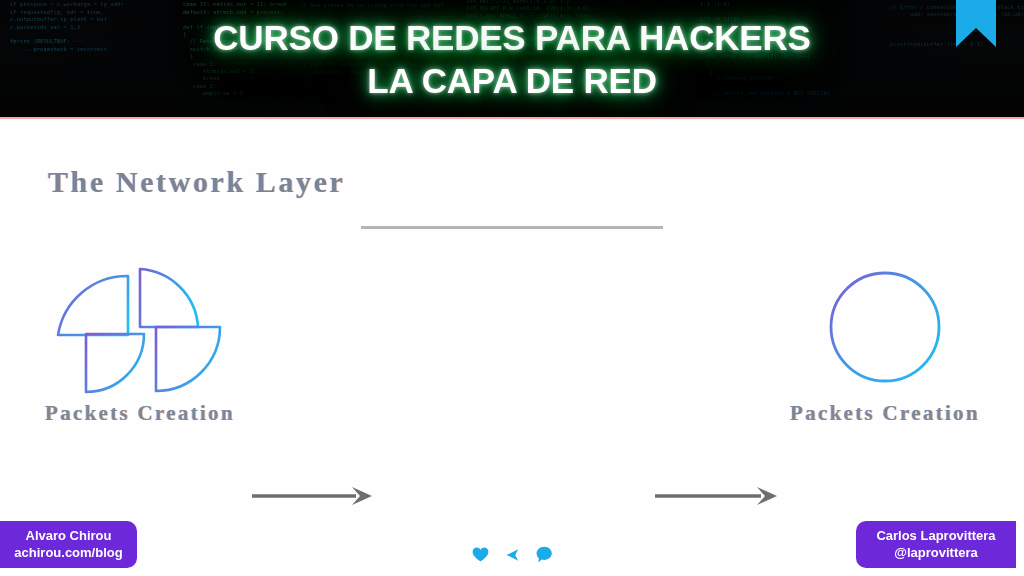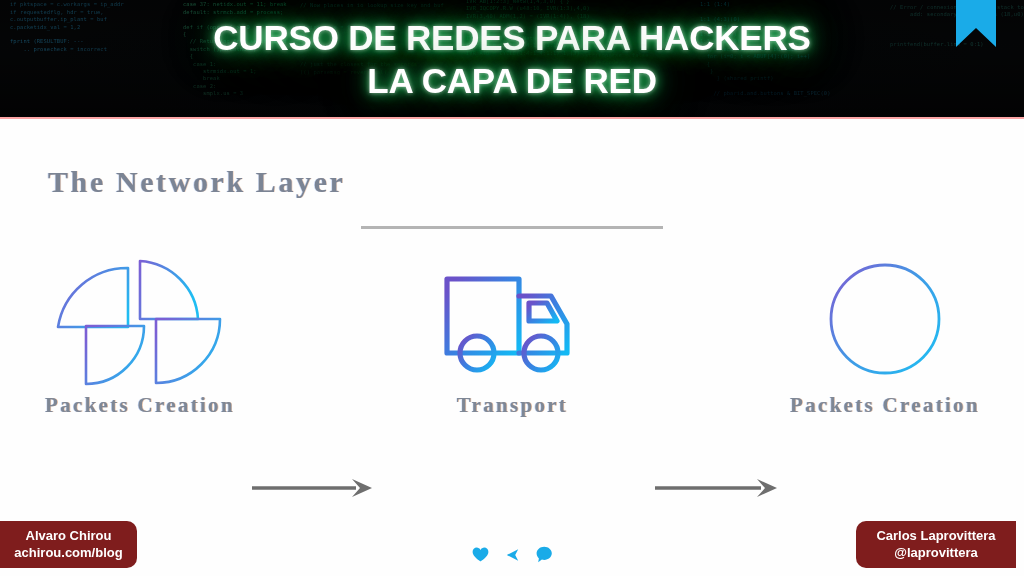--- a/index.html
+++ b/index.html
@@ -114,21 +114,21 @@
 
   .title-rule {
     position: absolute;
     left: 361px; top: 107px;
     width: 302px; height: 3px;
     background: #b4b4b4;
   }
 
   .steps {
     position: absolute;
-    left: 0; top: 134px;
+    left: 0; top: 142px;
     width: 812px; height: 200px;
   }
 
   .step {
     position: absolute;
     text-align: center;
   }
   .step-1 { left: 20px;  top: 0; width: 240px; }
   .step-2 { left: 400px; top: 0; width: 225px; }
   .step-3 { left: 760px; top: 0; width: 250px; }
@@ -155,21 +155,21 @@
     top: 224px;
     height: 22px;
   }
   .arrow-1 { left: 252px; width: 122px; }
   .arrow-2 { left: 655px; width: 124px; }
 
   
   .credit {
     position: absolute;
     top: 521px;
-    background: #7f1d1d;
+    background: #6d28d9;
     color: #ffffff;
     font-family: "Liberation Sans", sans-serif;
     font-weight: bold;
     font-size: 13px;
     line-height: 17px;
     text-align: center;
     padding: 6px 14px 7px;
     white-space: pre-line;
   }
   .credit-left {
@@ -304,47 +304,20 @@
             <path d="M88 8 A62 62 0 0 1 146 66 H88 Z" fill="none" stroke="url(#g1)" stroke-width="2.6" stroke-linejoin="round"></path>
 
             <path d="M34 73 H92 A58 58 0 0 1 34 131 Z" fill="none" stroke="url(#g2)" stroke-width="2.6" stroke-linejoin="round"></path>
 
             <path d="M104 66 H168 A64 64 0 0 1 104 130 Z" fill="none" stroke="url(#g2)" stroke-width="2.6" stroke-linejoin="round"></path>
           </svg>
         </div>
         <div class="step-label">Packets Creation</div>
       </div>
 
-      <div class="step step-2">
-        <div class="step-icon">
-          <svg width="160" height="140" viewBox="0 0 160 140" aria-hidden="true">
-            <defs>
-              <linearGradient id="gt" x1="0" y1="0.15" x2="1" y2="0.95">
-                <stop offset="0" stop-color="#6b52c9"></stop>
-                <stop offset="0.45" stop-color="#3b7fe0"></stop>
-                <stop offset="1" stop-color="#13b9f4"></stop>
-              </linearGradient>
-            </defs>
-            <g fill="none" stroke="url(#gt)" stroke-width="5.2" stroke-linejoin="round" stroke-linecap="round">
-
-              <path d="M14 26 H86 V100 H14 Z"></path>
-
-              <path d="M86 43 H118 L134 71 V100 H86"></path>
-
-              <path d="M96 50 H114 L124 68 H96 Z"></path>
-
-              <path d="M124 80 H134"></path>
-
-              <circle cx="44" cy="100" r="17"></circle>
-              <circle cx="108" cy="100" r="17"></circle>
-            </g>
-          </svg>
-        </div>
-        <div class="step-label">Transport</div>
-      </div>
 
       <div class="step step-3">
         <div class="step-icon">
           <svg width="126" height="140" viewBox="0 0 126 140" aria-hidden="true">
             <defs>
               <linearGradient id="gc" x1="0" y1="0.1" x2="1" y2="0.9">
                 <stop offset="0" stop-color="#7b5fd4"></stop>
                 <stop offset="0.5" stop-color="#3f9be6"></stop>
                 <stop offset="1" stop-color="#1fbdf2"></stop>
               </linearGradient>

